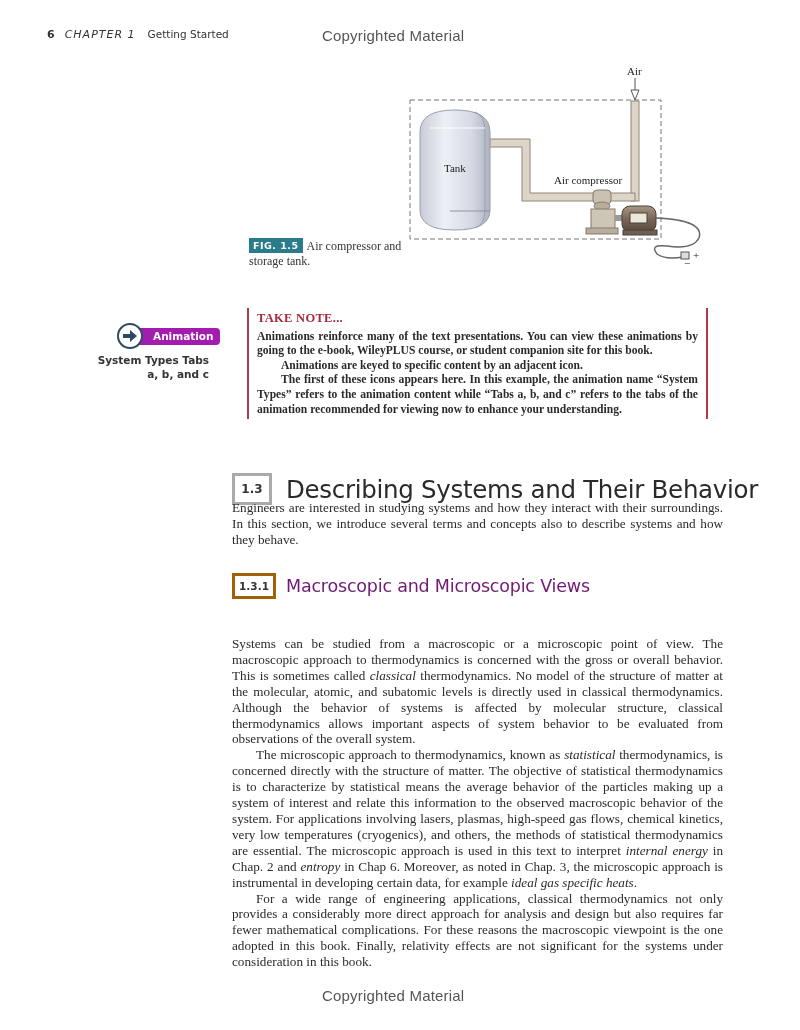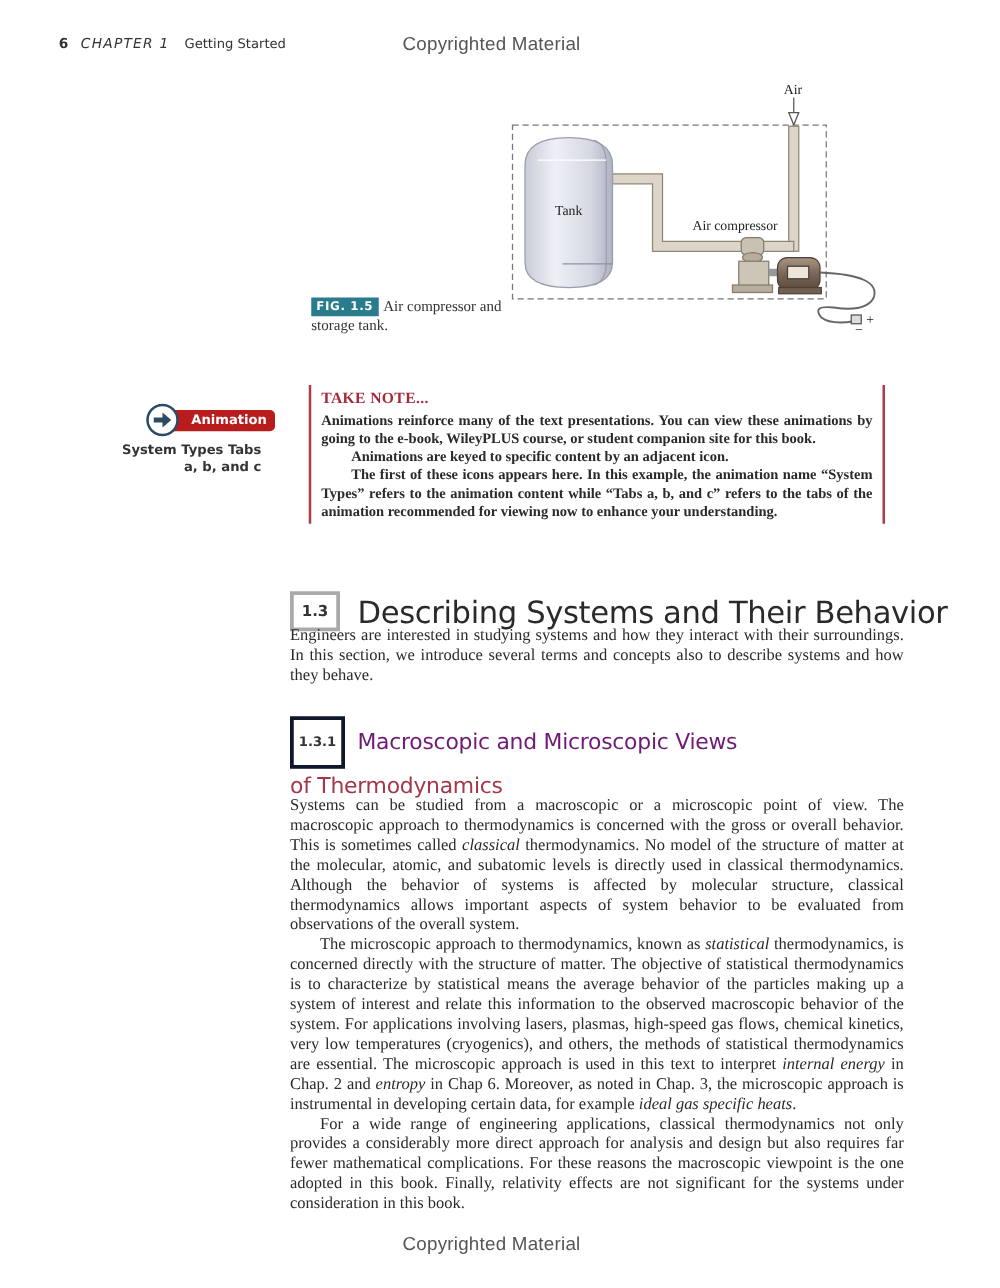--- a/index.html
+++ b/index.html
@@ -46,21 +46,21 @@
       display: inline-flex; align-items: center; position: relative;
       height: 26px; padding-left: 22px;
     }
     .anim-circle {
       position: absolute; left: 22px; top: 0;
       width: 26px; height: 26px; border-radius: 50%;
       border: 2px solid #2d4a63; background: #fff; z-index: 2;
       display: flex; align-items: center; justify-content: center;
     }
     .anim-label {
-      background: #b91c1c; color: #fff;
+      background: #a21caf; color: #fff;
       font-family: "DejaVu Sans", sans-serif; font-weight: bold; font-size: 10.5px;
       padding: 2px 6px 2px 22px; border-radius: 4px; margin-left: 14px;
       line-height: 13px;
     }
     .anim-caption {
       font-family: "DejaVu Sans", sans-serif; font-weight: bold; font-size: 10.5px;
       color: #333; line-height: 14px; margin-top: 4px;
     }
 
     
@@ -89,21 +89,21 @@
     .body-text {
       position: absolute; left: 232px; width: 491px;
       font-size: 13.2px; line-height: 15.9px; text-align: justify; color: #2a2a2a;
     }
     .body-text p.indent { text-indent: 24px; }
 
     
     .subsec-head { position: absolute; left: 232px; top: 573px; width: 400px; }
     .subsec-line1 { display: flex; align-items: center; }
     .subsec-num {
-      border: 3px solid #0f172a; width: 44px; height: 42px;
+      border: 3px solid #a16207; width: 44px; height: 26px;
       font-family: "DejaVu Sans", sans-serif; font-weight: bold; font-size: 10.5px; color: #333;
       display: flex; align-items: center; justify-content: center;
     }
     .subsec-title {
       font-family: "DejaVu Sans", sans-serif; font-size: 17.5px; color: #701a75;
       margin-left: 10px; letter-spacing: -0.2px;
     }
     .subsec-title2 {
       font-family: "DejaVu Sans", sans-serif; font-size: 17.5px; color: #a23848;
       margin-top: 4px; letter-spacing: -0.2px;
@@ -205,21 +205,20 @@
 
 <div class="body-text" style="top:500px;">
   <p>Engineers are interested in studying systems and how they interact with their surroundings. In this section, we introduce several terms and concepts also to describe systems and how they behave.</p>
 </div>
 
 <div class="subsec-head">
   <div class="subsec-line1">
     <div class="subsec-num">1.3.1</div>
     <div class="subsec-title">Macroscopic and Microscopic Views</div>
   </div>
-  <div class="subsec-title2">of Thermodynamics</div>
 </div>
 
 <div class="body-text" style="top:636px;">
   <p><span>Systems can be studied from a macroscopic or a microscopic point of view. The macroscopic approach to thermodynamics is concerned with the gross or overall behavior. This is sometimes called </span><i>classical</i><span> thermodynamics. No model of the structure of matter at the molecular, atomic, and subatomic levels is directly used in classical thermodynamics. Although the behavior of systems is affected by molecular structure, classical thermodynamics allows important aspects of system behavior to be evaluated from observations of the overall system.</span></p>
   <p class="indent"><span>The microscopic approach to thermodynamics, known as </span><i>statistical</i><span> thermodynamics, is concerned directly with the structure of matter. The objective of statistical thermodynamics is to characterize by statistical means the average behavior of the particles making up a system of interest and relate this information to the observed macroscopic behavior of the system. For applications involving lasers, plasmas, high-speed gas flows, chemical kinetics, very low temperatures (cryogenics), and others, the methods of statistical thermodynamics are essential. The microscopic approach is used in this text to interpret </span><i>internal energy</i><span> in Chap. 2 and </span><i>entropy</i><span> in Chap 6. Moreover, as noted in Chap. 3, the microscopic approach is instrumental in developing certain data, for example </span><i>ideal gas specific heats</i><span>.</span></p>
   <p class="indent"><span>For a wide range of engineering applications, classical thermodynamics not only provides a considerably more direct approach for analysis and design but also requires far fewer mathematical complications. For these reasons the macroscopic viewpoint is the one adopted in this book. Finally, relativity effects are not significant for the systems under consideration in this book.</span></p>
 </div>
 
 <div class="copyright bottom">
   <span>Copyrighted Material</span>

